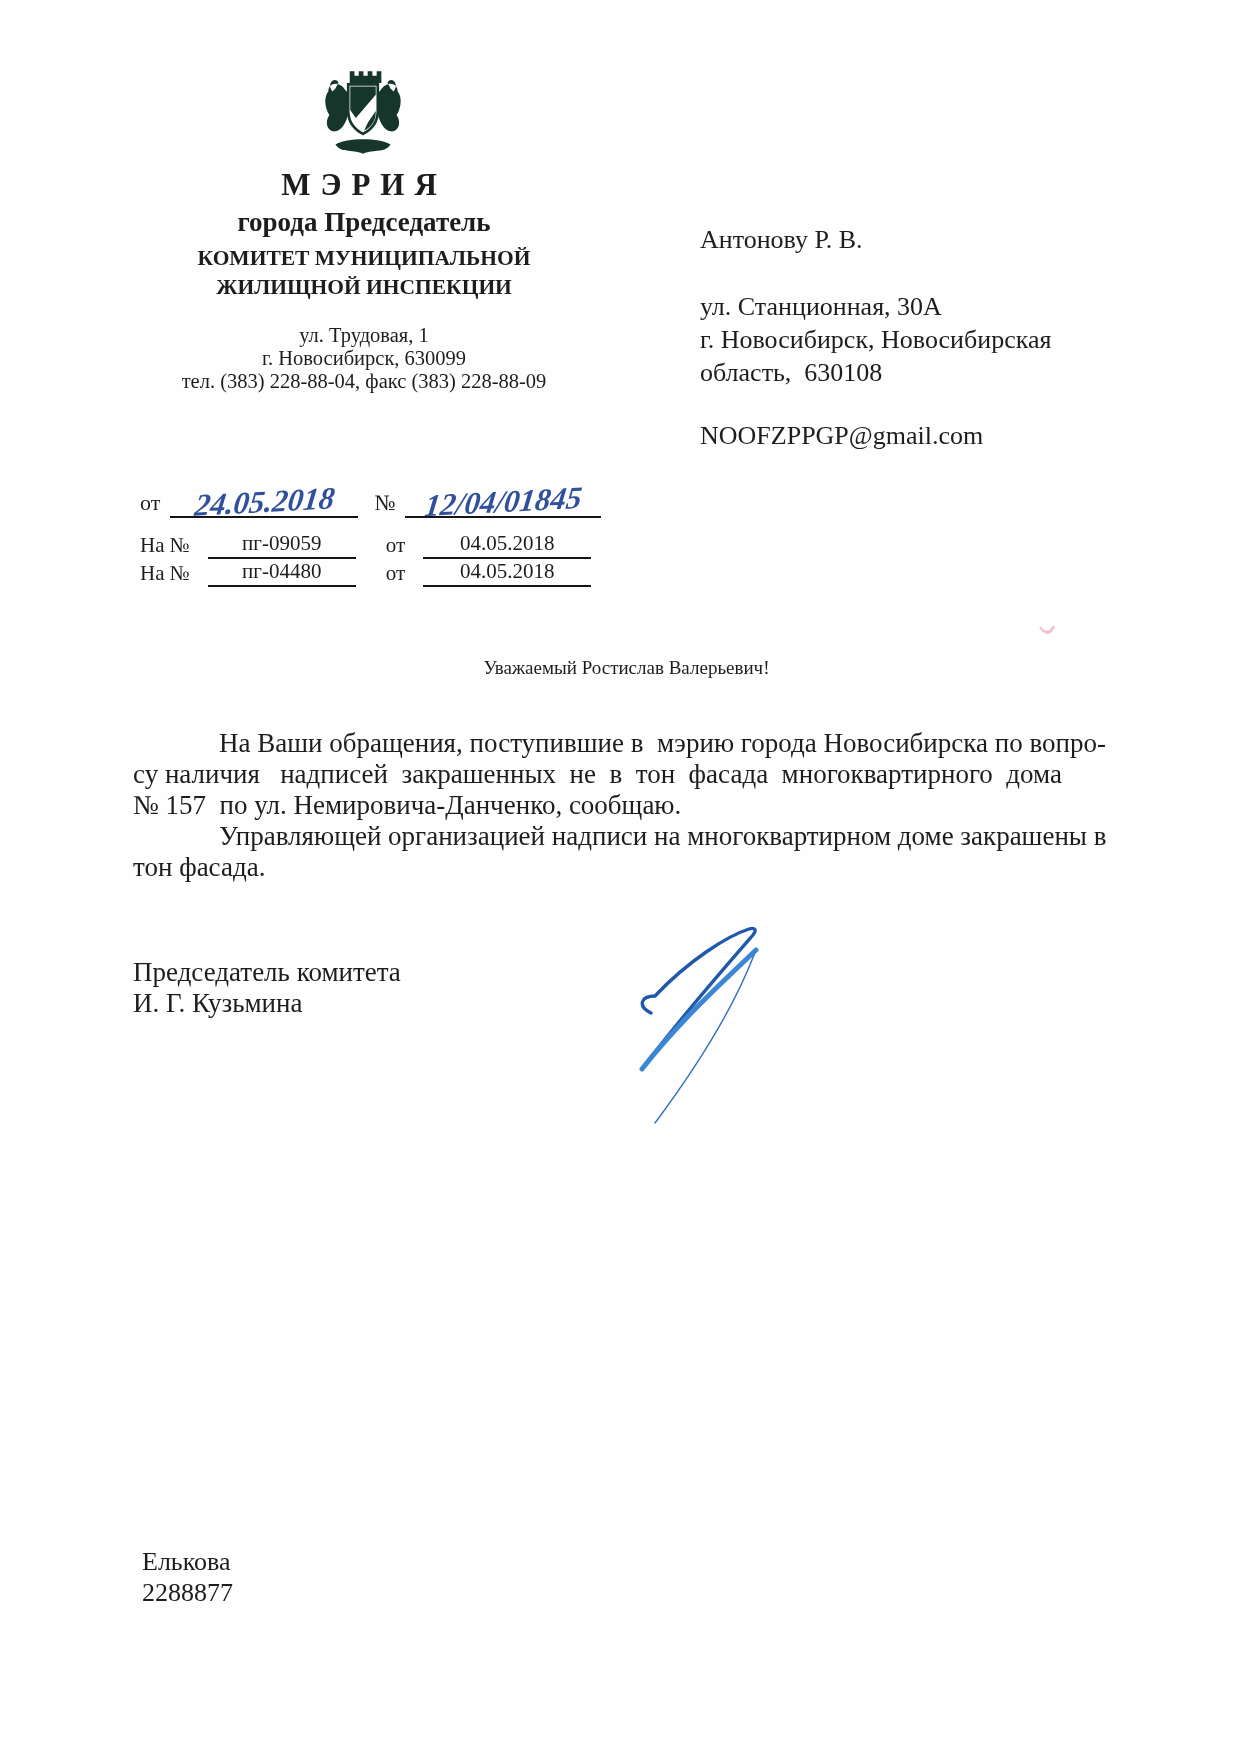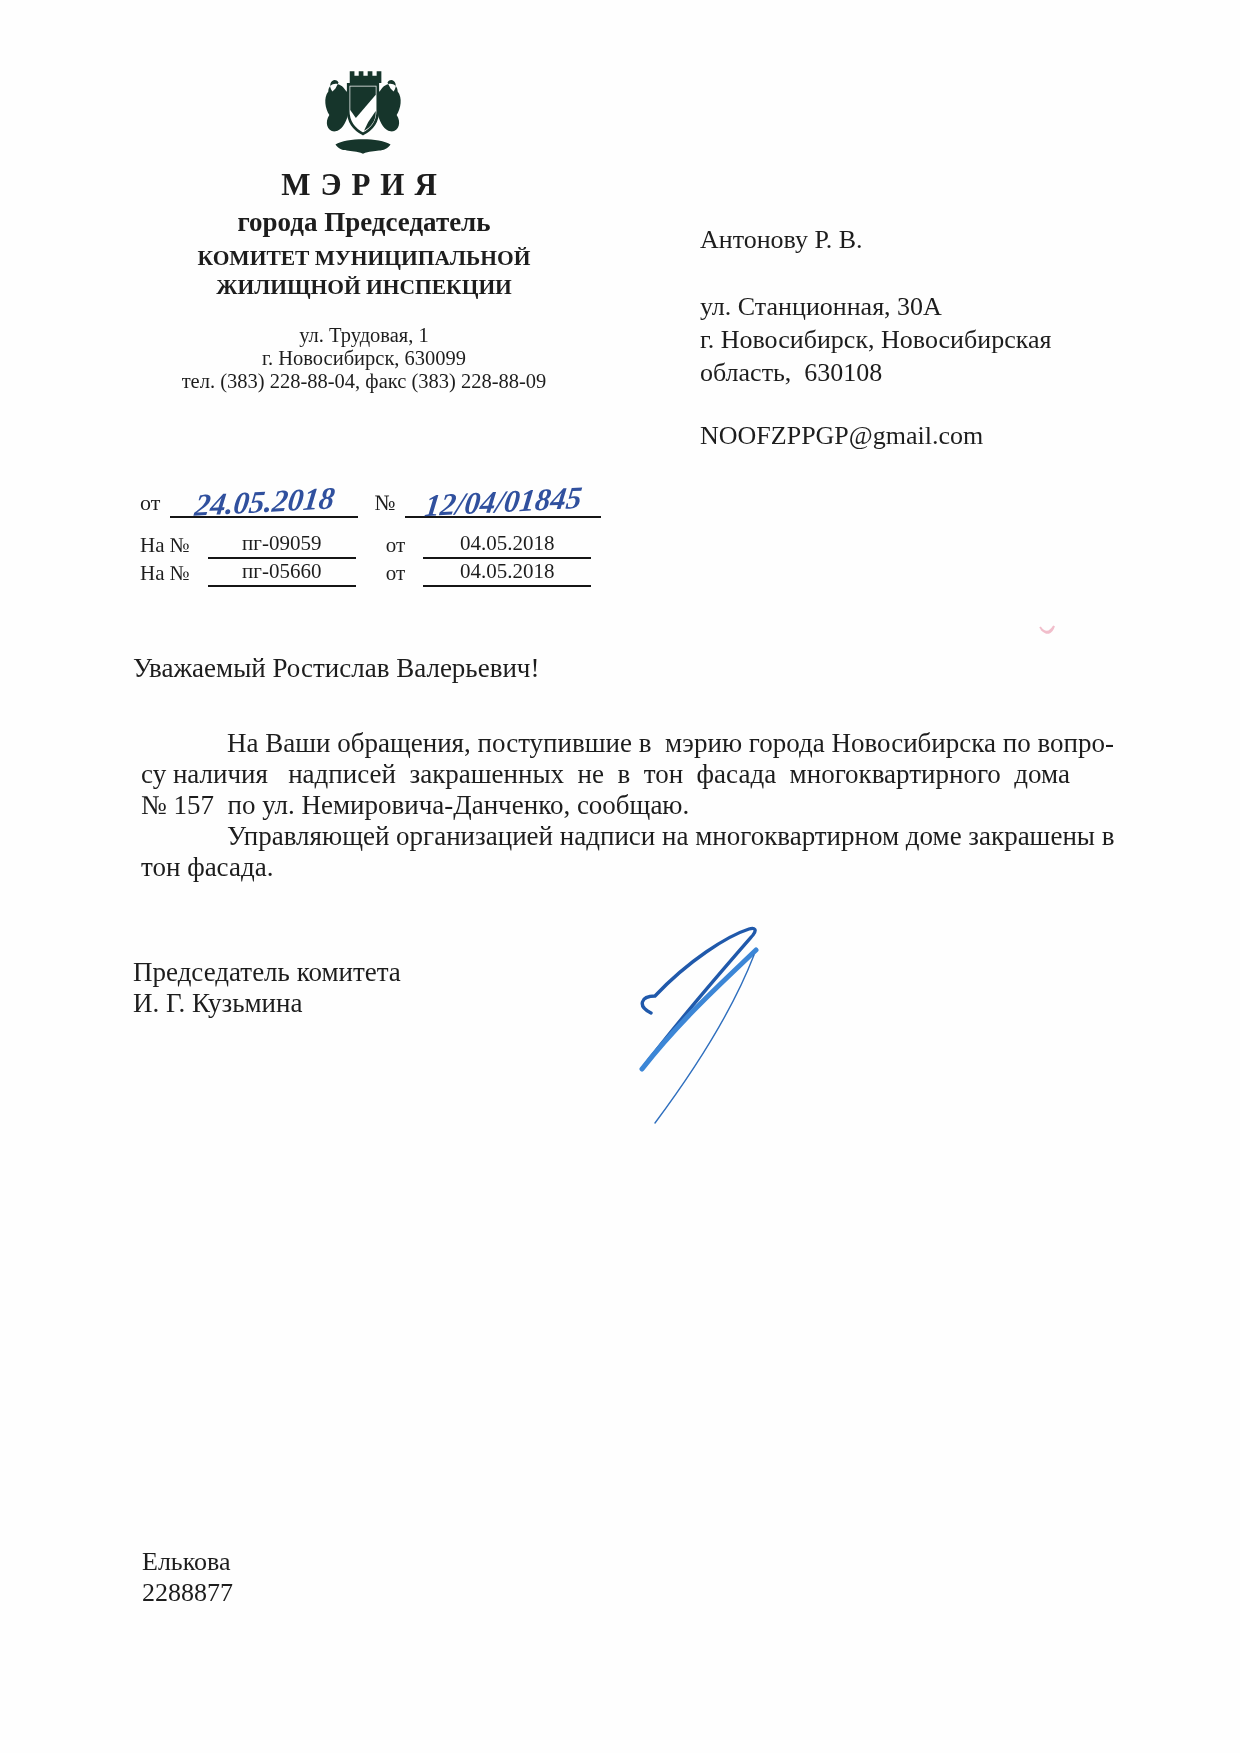--- a/index.html
+++ b/index.html
@@ -42,23 +42,23 @@
   .ref-date{width:168px;margin-left:18px;}
 
   
   .rcpt{left:700px;top:193px;width:420px;font-size:26px;}
   .rcpt-lines{line-height:35.5px;}
   .rcpt-name{margin-top:30px;line-height:33px;}
   .rcpt-addr{margin-top:34px;line-height:33px;}
   .rcpt-email{margin-top:30px;line-height:33px;}
 
   
-  .salutation{left:133px;top:653px;width:987px;font-size:27px;line-height:30px;}
+  .salutation{left:133px;top:653px;width:987px;text-align:center;font-size:19px;line-height:30px;}
   .body-text{left:133px;top:728px;width:1000px;font-size:27px;line-height:31px;}
-  .body-line{white-space:pre;margin-left:8px;}
+  .body-line{white-space:pre;}
   .indent{padding-left:86px;}
 
   
   .sig-row{left:133px;top:957px;width:987px;display:flex;justify-content:flex-end;font-size:27px;line-height:31px;flex-direction:column;}
 
   
   .footer{left:142px;top:1546px;font-size:26px;line-height:31px;}
 
   .emblem-box{left:312px;top:64px;width:102px;height:98px;}
   .signature-box{left:598px;top:886px;width:210px;height:252px;}
@@ -110,21 +110,21 @@
   </div>
 
   <div class="abs ref-row">
     <span class="ref-label">На №</span>
     <span class="ref-slot ref-num">пг-09059</span>
     <span class="ref-ot">от</span>
     <span class="ref-slot ref-date">04.05.2018</span>
   </div>
   <div class="abs ref-row ref-row2">
     <span class="ref-label">На №</span>
-    <span class="ref-slot ref-num">пг-05660</span>
+    <span class="ref-slot ref-num">пг-04480</span>
     <span class="ref-ot">от</span>
     <span class="ref-slot ref-date">04.05.2018</span>
   </div>
 
   <div class="abs rcpt">
     <div class="rcpt-name">Антонову Р. В.</div>
     <div class="rcpt-addr">
       <div class="pre">ул. Станционная, 30А</div>
       <div class="pre">г. Новосибирск, Новосибирская</div>
       <div class="pre">область,  630108</div>

